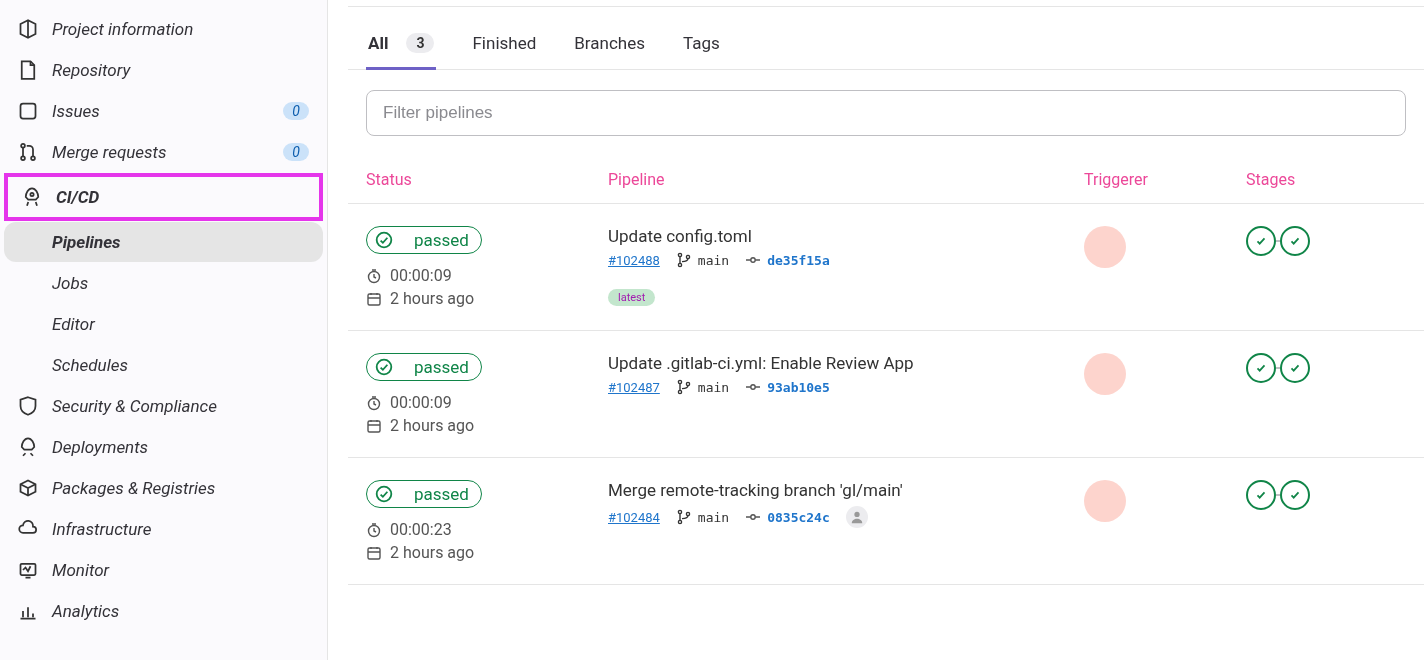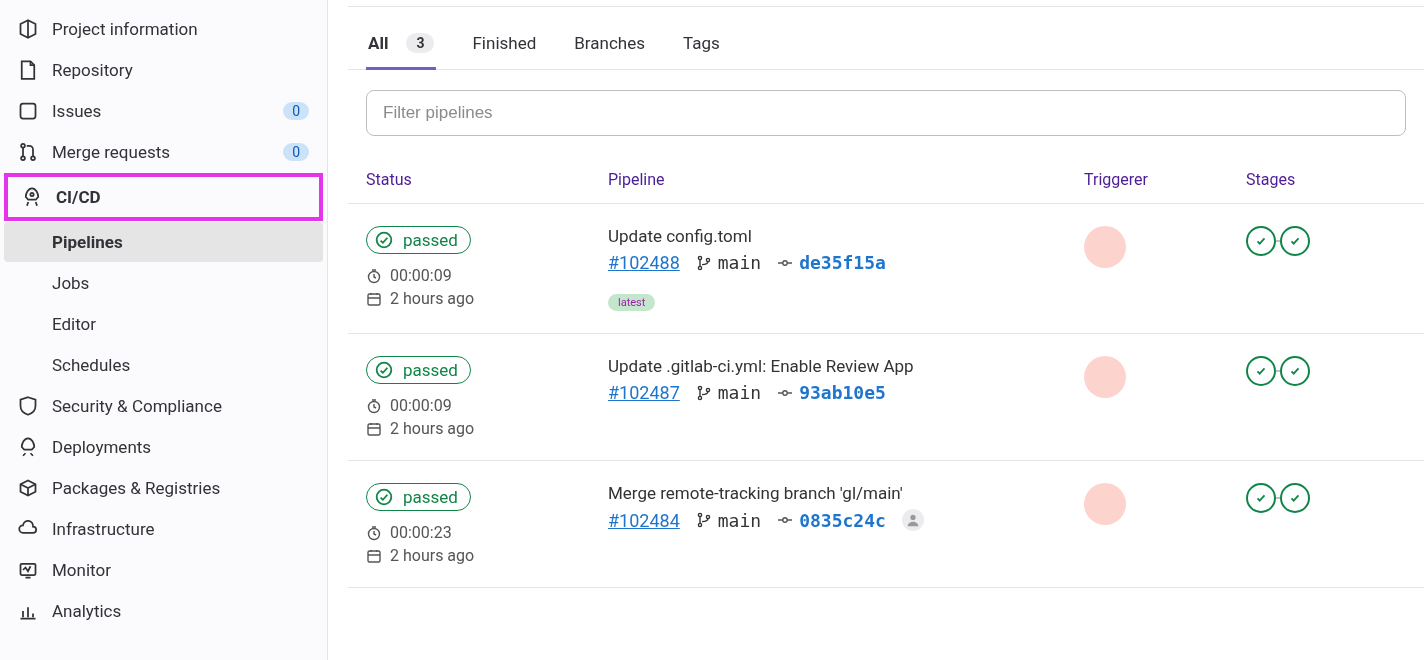--- a/index.html
+++ b/index.html
@@ -1,46 +1,46 @@
 <!DOCTYPE html>
 <html><head>
 <meta charset="utf-8">
 <style>
 * { box-sizing: border-box; margin: 0; padding: 0; }
 body { font-family: -apple-system, BlinkMacSystemFont, "Segoe UI", Roboto, sans-serif; font-size: 16px; color: #333238; background: #fff; display: flex; width: 1424px; height: 660px; overflow: hidden; }
-.sidebar { width: 328px; background: #fbfafd; border-right: 1px solid #e5e5e5; padding: 8px 4px; overflow-y: auto; }
+.sidebar { width: 328px; background: #fbfafd; border-right: 1px solid #e5e5e5; padding: 8px 4px; overflow-y: auto; font-style: italic; }
 .sidebar-item { display: flex; align-items: center; padding: 10px 14px; margin: 1px 0; border-radius: 4px; cursor: pointer; font-size: 17px; color: #333238; }
 .sidebar-item .icon { width: 20px; height: 20px; margin-right: 14px; flex-shrink: 0; display: inline-flex; align-items: center; justify-content: center; }
 .sidebar-item .label { flex: 1; }
 .sidebar-item .badge-count { background: #cbe2f9; color: #0b5cad; border-radius: 10px; font-size: 14px; padding: 1px 9px; min-width: 24px; text-align: center; }
 .sidebar-item.active-parent { font-weight: 700; }
 .sidebar-item.highlight-outline { border: 4px solid #e535eb; border-radius: 0; }
 .sidebar-sub { padding-left: 48px; }
-.sidebar-sub.active { background: #e5e5e5; font-weight: 700; border-radius: 4px; }
+.sidebar-sub.active { background: #e5e5e5; font-weight: 700; border-radius: 12px; }
 .main { flex: 1; display: flex; flex-direction: column; overflow: hidden; padding-left: 20px; }
 .tabs { display: flex; gap: 34px; align-items: center; padding: 12px 18px 0 18px; border-bottom: 1px solid #e5e5e5; border-top: 1px solid #e5e5e5; margin-top: 6px; }
 .tab { padding: 14px 2px; cursor: pointer; font-size: 17px; color: #333238; display: flex; align-items: center; gap: 18px; border-bottom: 3px solid transparent; margin-bottom: -1px; }
 .tab.active { border-bottom-color: #6e61c6; font-weight: 700; }
 .tab .pill-count { background: #ececef; color: #333; border-radius: 12px; font-size: 14px; padding: 2px 10px; }
 .filter-row { padding: 20px 18px; }
 .filter-input { width: 100%; border: 1px solid #bfbfc3; border-radius: 8px; padding: 12px 16px; font-size: 17px; color: #333; }
 .filter-input::placeholder { color: #8a8a8f; }
 .table { width: 100%; }
-.thead { display: flex; padding: 14px 18px; border-bottom: 1px solid #e5e5e5; font-size: 16px; color: #4c1d95; }
+.thead { display: flex; padding: 14px 18px; border-bottom: 1px solid #e5e5e5; font-size: 16px; color: #ec4899; }
 .col-status { width: 242px; flex-shrink: 0; }
 .col-pipeline { flex: 1; }
 .col-triggerer { width: 162px; flex-shrink: 0; }
 .col-stages { width: 160px; flex-shrink: 0; }
 .trow { display: flex; padding: 22px 18px; border-bottom: 1px solid #e5e5e5; }
-.status-badge { display: inline-flex; align-items: center; gap: 10px; border: 1px solid #108548; color: #108548; border-radius: 14px; padding: 3px 12px 3px 8px; font-size: 17px; margin-bottom: 8px; }
+.status-badge { display: inline-flex; align-items: center; gap: 21px; border: 1px solid #108548; color: #108548; border-radius: 14px; padding: 3px 12px 3px 8px; font-size: 17px; margin-bottom: 8px; }
 .status-badge .check-circ { width: 18px; height: 18px; }
 .time-line { display: flex; align-items: center; gap: 8px; color: #555; font-size: 16px; margin-top: 4px; text-align: center; }
 .time-line .sm-icon { width: 16px; height: 16px; }
 .pipeline-title { font-size: 17px; margin-bottom: 6px; color: #333; }
-.pipeline-meta { display: flex; align-items: center; gap: 16px; font-size: 18px; flex-wrap: wrap; }
+.pipeline-meta { display: flex; align-items: center; gap: 16px; font-size: 13px; flex-wrap: wrap; }
 .pipeline-id { color: #1f75cb; text-decoration: underline; }
 .branch-name { font-family: ui-monospace, SFMono-Regular, Menlo, monospace; color: #333; display: flex; align-items: center; gap: 6px; }
 .commit-sha { font-family: ui-monospace, SFMono-Regular, Menlo, monospace; color: #1f75cb; display: flex; align-items: center; gap: 6px; font-weight: bold; }
 .latest-pill { display: inline-block; background: #c3e6cd; color: #a21caf; border-radius: 12px; padding: 2px 10px; font-size: 11px; margin-top: 21px; }
 .avatar { width: 42px; height: 42px; border-radius: 50%; background: #fdd4cd; }
 .mini-avatar { width: 22px; height: 22px; border-radius: 50%; background: #ececef; display: inline-flex; align-items: center; justify-content: center; }
 .mini-avatar svg { width: 14px; height: 14px; }
 .stages { display: flex; align-items: center; }
 .stage-circ { width: 30px; height: 30px; border: 2px solid #108548; border-radius: 50%; display: flex; align-items: center; justify-content: center; color: #108548; background: #fff; }
 .stage-sep { width: 4px; height: 2px; background: #bfbfc3; }

